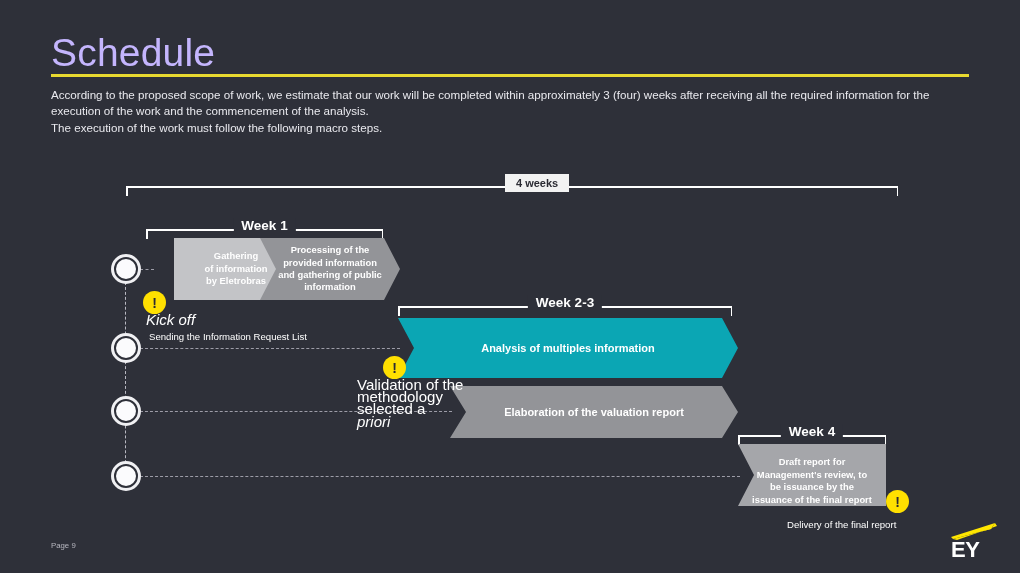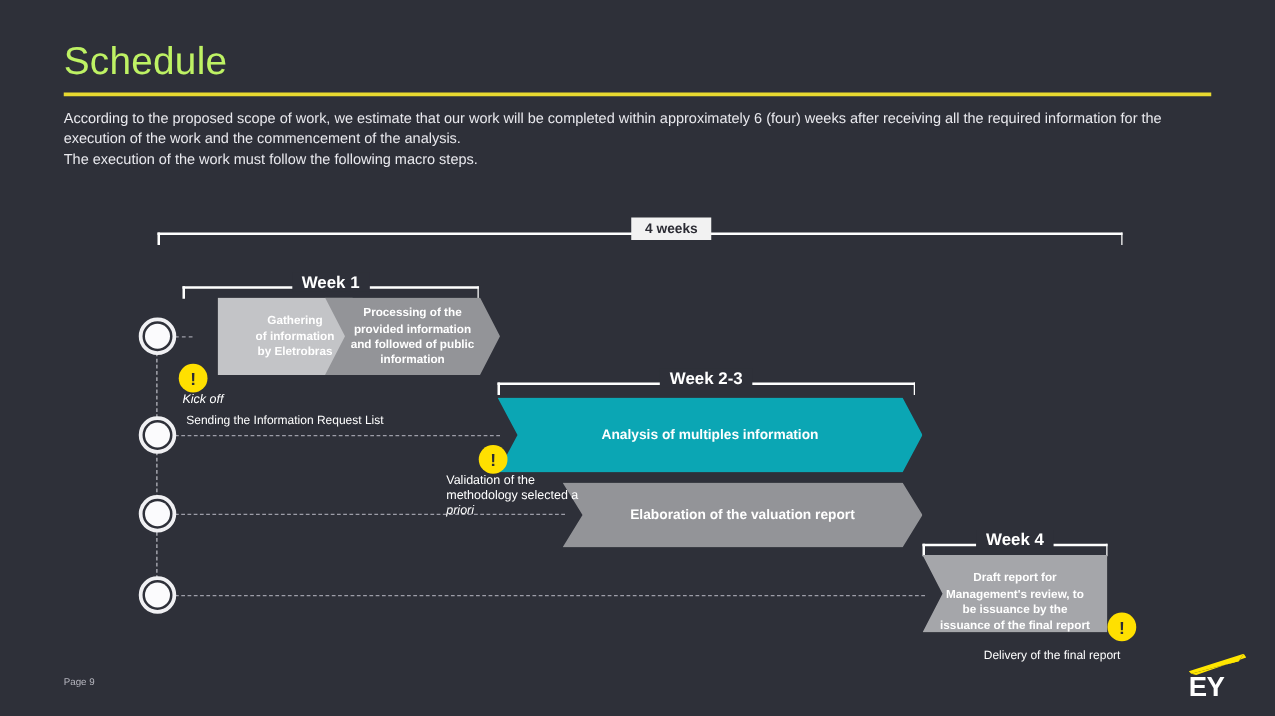--- a/index.html
+++ b/index.html
@@ -8,21 +8,21 @@
     background:#2e3039;
     font-family:"Liberation Sans", sans-serif;
     color:#ffffff;
     position:relative;
   }
   #slide{position:absolute;left:0;top:0;width:1020px;height:573px;}
 
   
   .title{
     position:absolute;left:51px;top:31px;
-    font-size:31px;font-weight:400;letter-spacing:.2px;color:#bef264;
+    font-size:39px;font-weight:400;letter-spacing:.2px;color:#c4b5fd;
   }
   .rule{
     position:absolute;left:51px;top:74px;width:918px;height:3px;
     background:#e8d930;
   }
   .para1{
     position:absolute;left:51px;top:87px;width:890px;
     font-size:11.6px;line-height:15.5px;color:#e9e9ee;font-weight:400;
   }
   .para2{
@@ -71,41 +71,41 @@
   .connector{position:absolute;height:0;border-top:1.3px dashed #9d9da8;}
 
   
   .alert{
     position:absolute;width:23px;height:23px;border-radius:50%;
     background:#ffe000;display:flex;align-items:center;justify-content:center;
     font-size:14px;font-weight:700;color:#2b2b33;line-height:1;
   }
 
   
-  .cap{position:absolute;font-size:10px;line-height:12.2px;color:#ffffff;font-weight:400;}
+  .cap{position:absolute;font-size:15px;line-height:12.2px;color:#ffffff;font-weight:400;}
   .cap.it{font-style:italic;font-weight:400;}
   .cap.sm{font-size:9.6px;}
 
   
   .pagenum{position:absolute;left:51px;top:541px;font-size:7.8px;color:#b6b6bf;}
   .eylogo{position:absolute;left:951px;top:523px;width:52px;height:40px;}
   .eylogo .beam{position:absolute;left:0;top:0;width:46px;height:17px;}
   .eylogo .txt{
     position:absolute;left:0;top:16px;font-size:22px;font-weight:700;
     letter-spacing:-0.5px;color:#ffffff;line-height:1;
   }
 </style>
 </head>
 <body>
 
 <div id="slide">
 
   <div class="title">Schedule</div>
   <div class="rule"></div>
-  <div class="para1">According to the proposed scope of work, we estimate that our work will be completed within approximately 6 (four) weeks after receiving all the required information for the execution of the work and the commencement of the analysis.</div>
+  <div class="para1">According to the proposed scope of work, we estimate that our work will be completed within approximately 3 (four) weeks after receiving all the required information for the execution of the work and the commencement of the analysis.</div>
   <div class="para2">The execution of the work must follow the following macro steps.</div>
 
   <div class="bracket" style="left:126px;top:186px;width:772px;">
     <div class="bar"></div>
     <div class="tickL"></div>
     <div class="tickR"></div>
     <div class="lbl boxed" style="left:379px;transform:none;">4 weeks</div>
   </div>
 
   <div class="bracket" style="left:146px;top:229px;width:237px;">
@@ -146,21 +146,21 @@
       <span>Gathering</span><br>
       <span>of information</span><br>
       <span>by Eletrobras</span>
     </div>
   </div>
 
   <div class="chev mid" style="left:260px;top:238px;width:140px;height:62px;background:#939498;">
     <div>
       <span>Processing of the</span><br>
       <span>provided information</span><br>
-      <span>and followed of public</span><br>
+      <span>and gathering of public</span><br>
       <span>information</span>
     </div>
   </div>
 
   <div class="chev mid big" style="left:398px;top:318px;width:340px;height:60px;background:#0ba6b4;">
     <span>Analysis of multiples information</span>
   </div>
 
   <div class="chev mid big" style="left:450px;top:386px;width:288px;height:52px;background:#939498;">
     <span>Elaboration of the valuation report</span>

